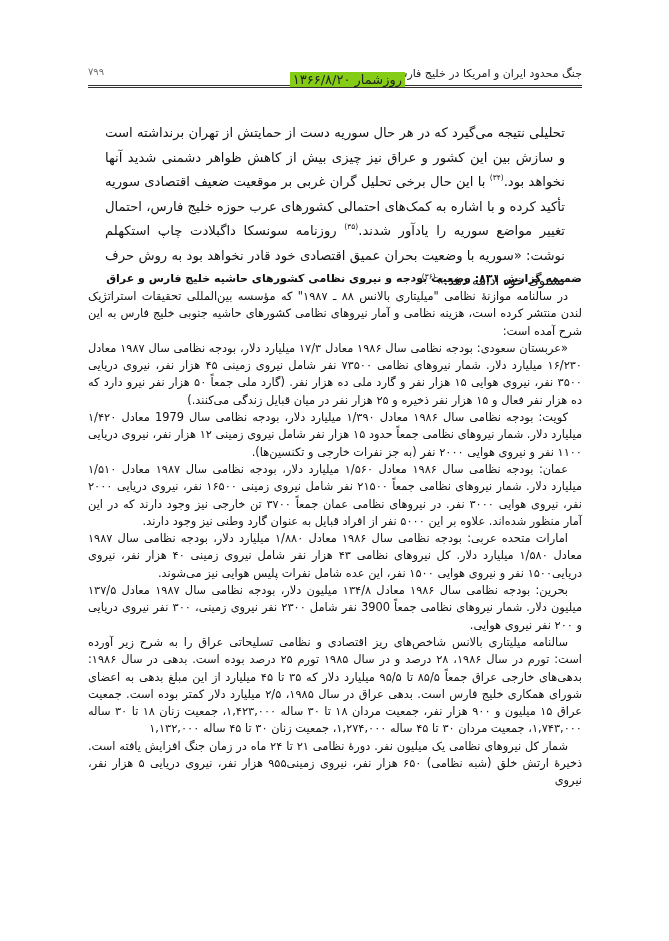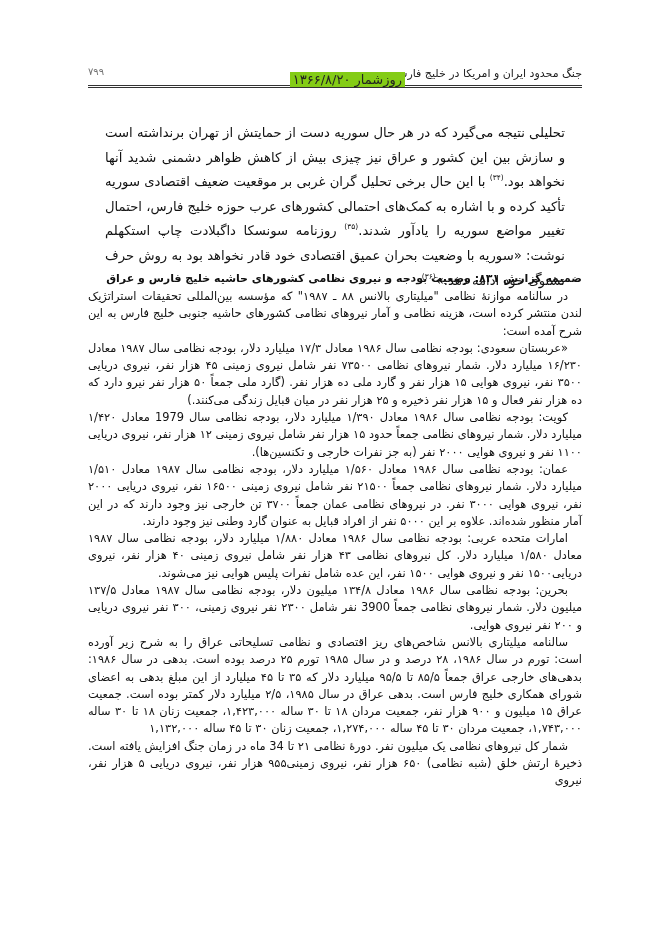--- a/index.html
+++ b/index.html
@@ -66,14 +66,14 @@
 
 <div class="appendix">
   <h2>ضمیمه گزارش ۸۳۱: وضعیت بودجه و نیروی نظامی کشورهای حاشیه خلیج فارس و عراق</h2>
   <p>در سالنامه موازنهٔ نظامی "میلیتاری بالانس ۸۸ ـ ۱۹۸۷" که مؤسسه بین‌المللی تحقیقات استراتژیک لندن منتشر کرده است، هزینه نظامی و آمار نیروهای نظامی کشورهای حاشیه جنوبی خلیج فارس به این شرح آمده است:</p>
   <p>«عربستان سعودی: بودجه نظامی سال ۱۹۸۶ معادل ۱۷/۳ میلیارد دلار، بودجه نظامی سال ۱۹۸۷ معادل ۱۶/۲۳۰ میلیارد دلار. شمار نیروهای نظامی ۷۳۵۰۰ نفر شامل نیروی زمینی ۴۵ هزار نفر، نیروی دریایی ۳۵۰۰ نفر، نیروی هوایی ۱۵ هزار نفر و گارد ملی ده هزار نفر. (گارد ملی جمعاً ۵۰ هزار نفر نیرو دارد که ده هزار نفر فعال و ۱۵ هزار نفر ذخیره و ۲۵ هزار نفر در میان قبایل زندگی می‌کنند.)</p>
   <p>کویت: بودجه نظامی سال ۱۹۸۶ معادل ۱/۳۹۰ میلیارد دلار، بودجه نظامی سال 1979 معادل ۱/۴۲۰ میلیارد دلار. شمار نیروهای نظامی جمعاً حدود ۱۵ هزار نفر شامل نیروی زمینی ۱۲ هزار نفر، نیروی دریایی ۱۱۰۰ نفر و نیروی هوایی ۲۰۰۰ نفر (به جز نفرات خارجی و تکنسین‌ها).</p>
   <p>عمان: بودجه نظامی سال ۱۹۸۶ معادل ۱/۵۶۰ میلیارد دلار، بودجه نظامی سال ۱۹۸۷ معادل ۱/۵۱۰ میلیارد دلار. شمار نیروهای نظامی جمعاً ۲۱۵۰۰ نفر شامل نیروی زمینی ۱۶۵۰۰ نفر، نیروی دریایی ۲۰۰۰ نفر، نیروی هوایی ۳۰۰۰ نفر. در نیروهای نظامی عمان جمعاً ۳۷۰۰ تن خارجی نیز وجود دارند که در این آمار منظور شده‌اند. علاوه بر این ۵۰۰۰ نفر از افراد قبایل به عنوان گارد وطنی نیز وجود دارند.</p>
   <p>امارات متحده عربی: بودجه نظامی سال ۱۹۸۶ معادل ۱/۸۸۰ میلیارد دلار، بودجه نظامی سال ۱۹۸۷ معادل ۱/۵۸۰ میلیارد دلار. کل نیروهای نظامی ۴۳ هزار نفر شامل نیروی زمینی ۴۰ هزار نفر، نیروی دریایی۱۵۰۰ نفر و نیروی هوایی ۱۵۰۰ نفر، این عده شامل نفرات پلیس هوایی نیز می‌شوند.</p>
   <p>بحرین: بودجه نظامی سال ۱۹۸۶ معادل ۱۳۴/۸ میلیون دلار، بودجه نظامی سال ۱۹۸۷ معادل ۱۳۷/۵ میلیون دلار. شمار نیروهای نظامی جمعاً 3900 نفر شامل ۲۳۰۰ نفر نیروی زمینی، ۳۰۰ نفر نیروی دریایی و ۲۰۰ نفر نیروی هوایی.</p>
   <p>سالنامه میلیتاری بالانس شاخص‌های ریز اقتصادی و نظامی تسلیحاتی عراق را به شرح زیر آورده است: تورم در سال ۱۹۸۶، ۲۸ درصد و در سال ۱۹۸۵ تورم ۲۵ درصد بوده است. بدهی در سال ۱۹۸۶: بدهی‌های خارجی عراق جمعاً ۸۵/۵ تا ۹۵/۵ میلیارد دلار که ۳۵ تا ۴۵ میلیارد از این مبلغ بدهی به اعضای شورای همکاری خلیج فارس است. بدهی عراق در سال ۱۹۸۵، ۲/۵ میلیارد دلار کمتر بوده است. جمعیت عراق ۱۵ میلیون و ۹۰۰ هزار نفر، جمعیت مردان ۱۸ تا ۳۰ ساله ۱,۴۲۳,۰۰۰، جمعیت زنان ۱۸ تا ۳۰ ساله ۱,۷۴۳,۰۰۰، جمعیت مردان ۳۰ تا ۴۵ ساله ۱,۲۷۴,۰۰۰، جمعیت زنان ۳۰ تا ۴۵ ساله ۱,۱۳۲,۰۰۰</p>
-  <p>شمار کل نیروهای نظامی یک میلیون نفر. دورهٔ نظامی ۲۱ تا 34 ماه در زمان جنگ افزایش یافته است. ذخیرهٔ ارتش خلق (شبه نظامی) ۶۵۰ هزار نفر، نیروی زمینی۹۵۵ هزار نفر، نیروی دریایی ۵ هزار نفر، نیروی</p>
+  <p>شمار کل نیروهای نظامی یک میلیون نفر. دورهٔ نظامی ۲۱ تا ۲۴ ماه در زمان جنگ افزایش یافته است. ذخیرهٔ ارتش خلق (شبه نظامی) ۶۵۰ هزار نفر، نیروی زمینی۹۵۵ هزار نفر، نیروی دریایی ۵ هزار نفر، نیروی</p>
 </div>
 
 </body></html>

